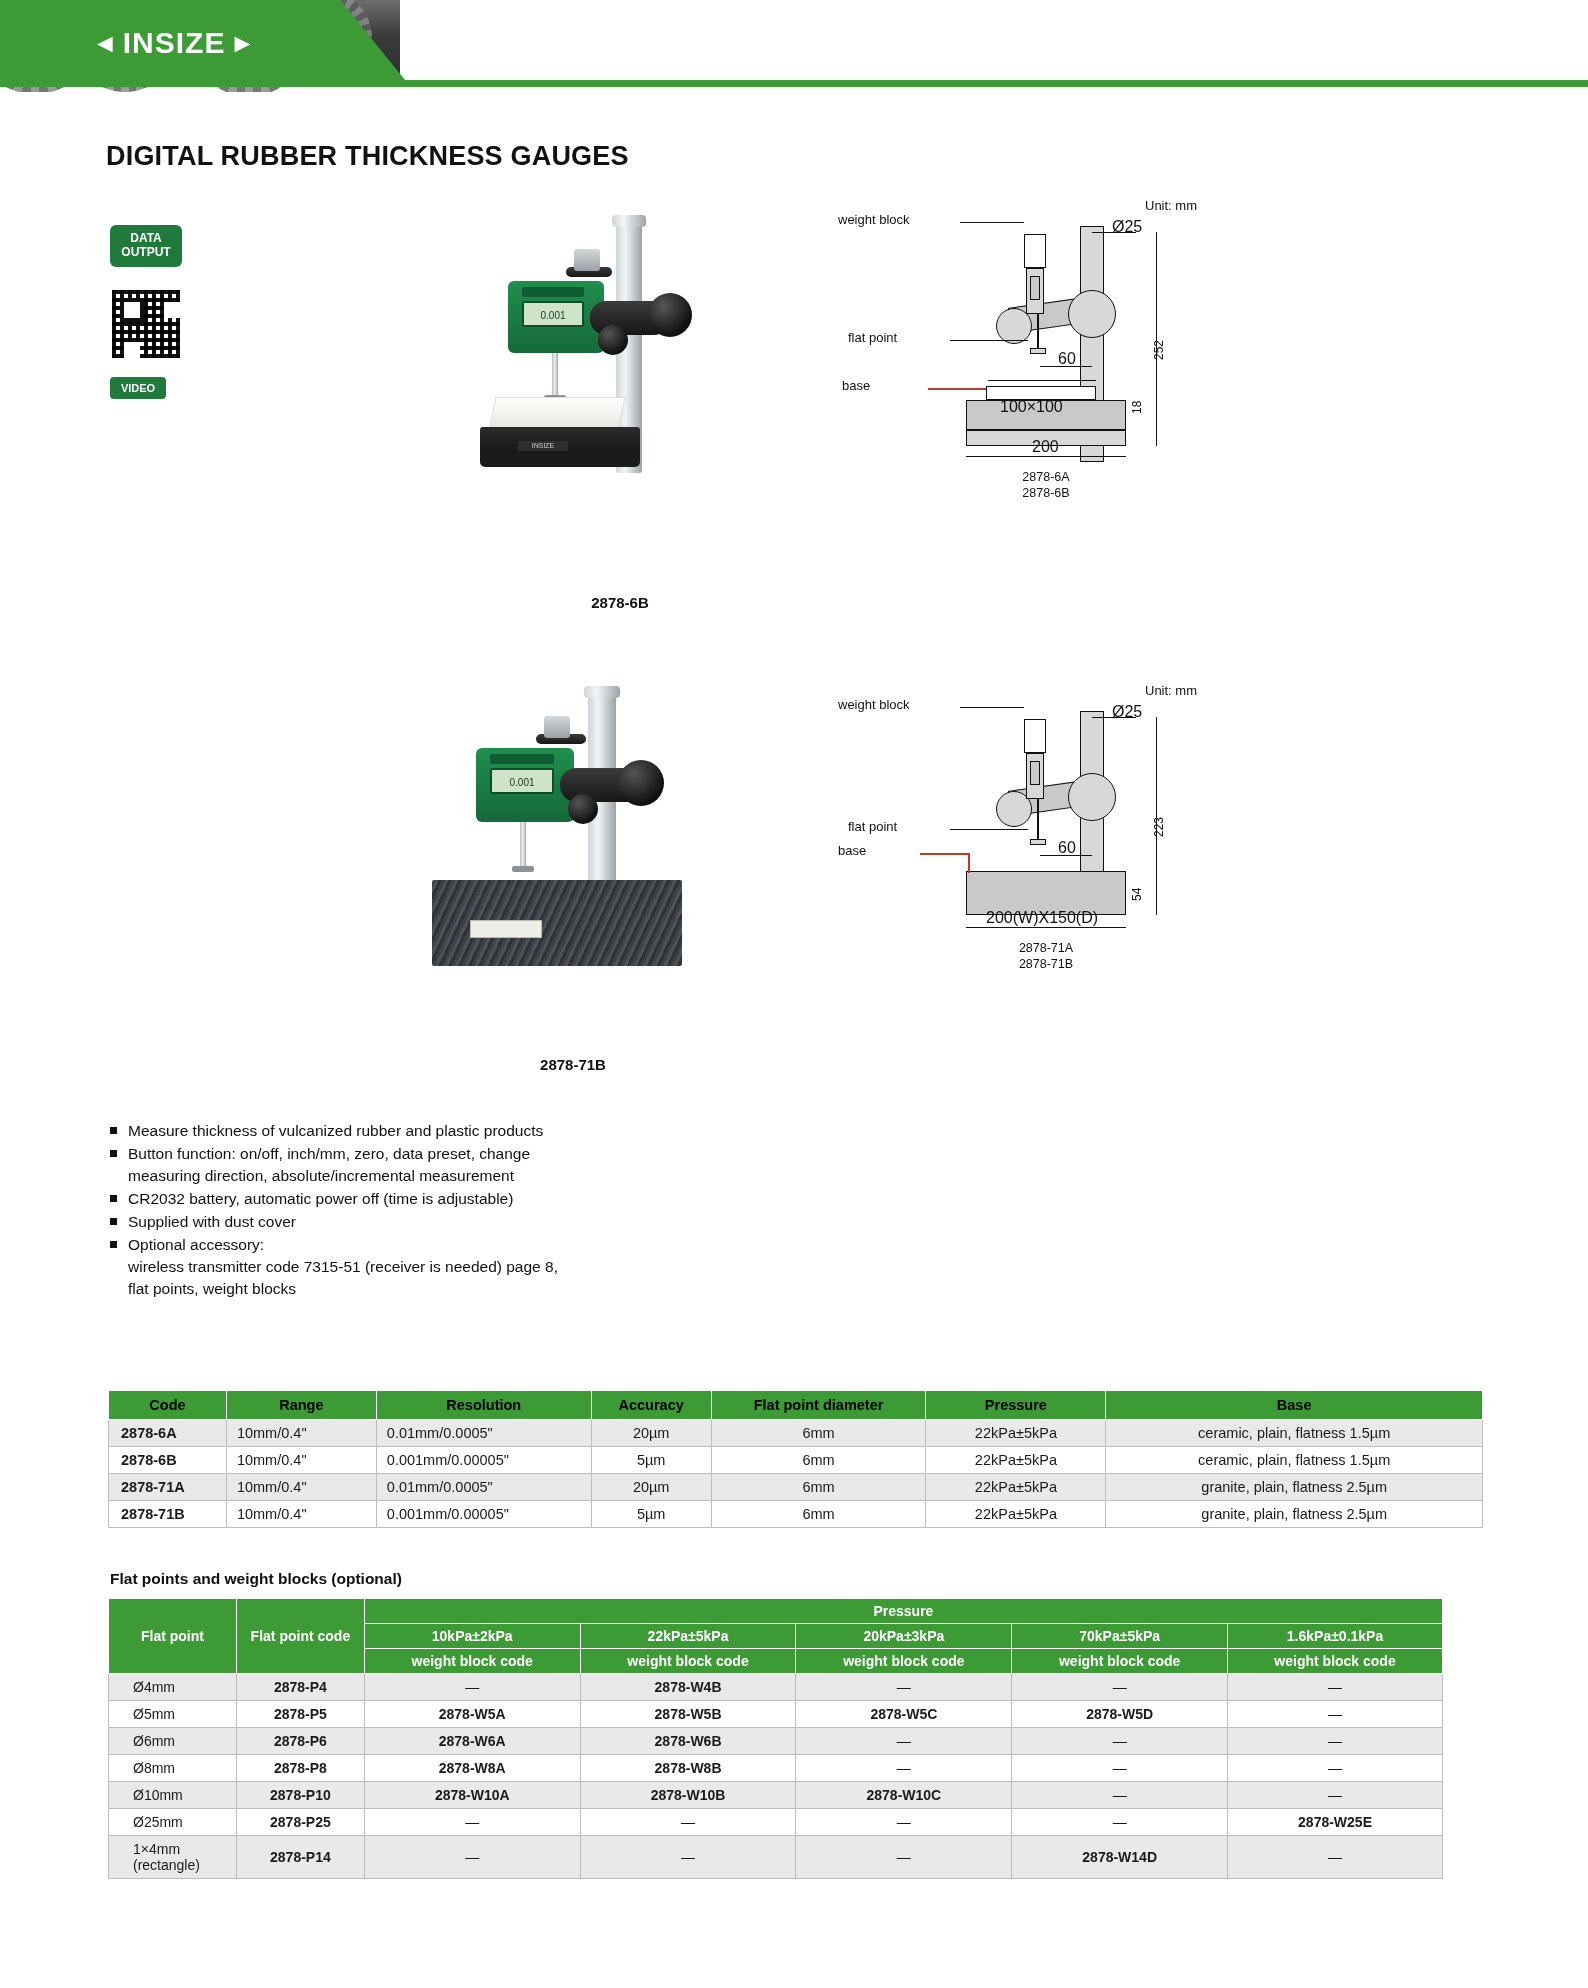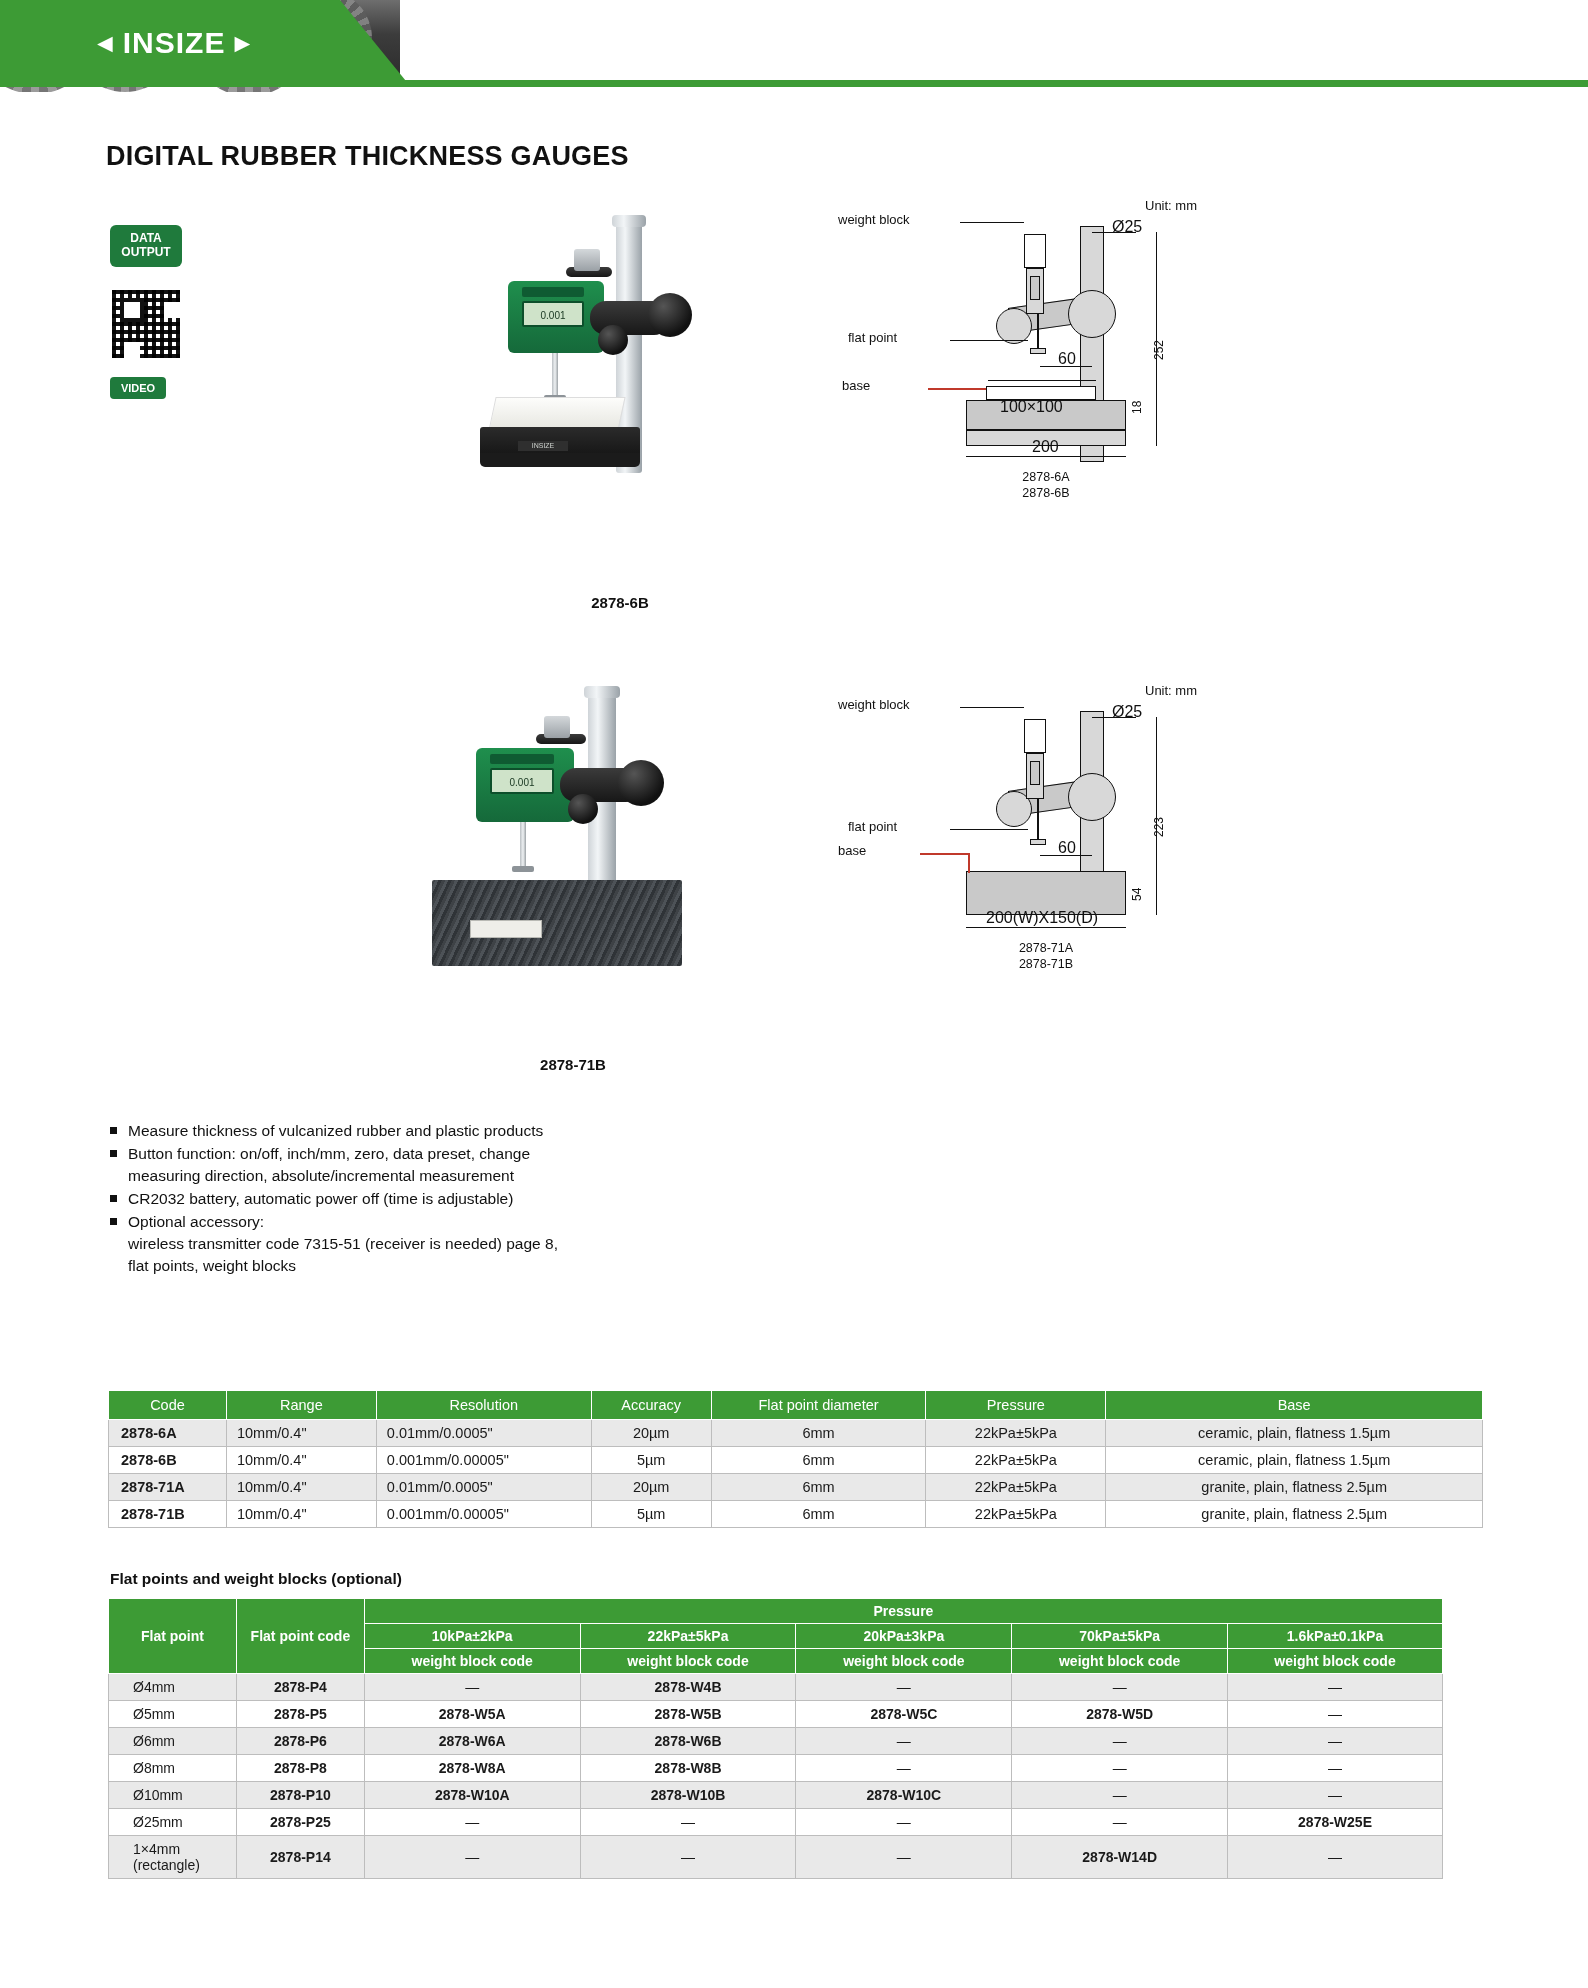--- a/index.html
+++ b/index.html
@@ -179,22 +179,22 @@
   
   table { border-collapse: collapse; }
   .tbl1 {
     position:absolute;
     left:108px; top:1390px;
     width: 1375px;
     font-size: 14.5px;
   }
   .tbl1 th {
     background:#3d9b35;
-    color:#ffffff;
-    font-weight:normal;
+    color:#000000;
+    font-weight:bold;
     padding: 6px 4px;
     border:1px solid #ffffff;
     text-align:center;
     font-size:14.5px;
   }
   .tbl1 td {
     border:1px solid #bdbdbd;
     padding: 5px 6px;
     text-align:center;
     font-size:14.5px;
@@ -397,20 +397,24 @@
       <span class="sq"></span>
       <span>Button function: on/off, inch/mm, zero, data preset, change</span>
       <span class="sub">measuring direction, absolute/incremental measurement</span>
     </li>
     <li>
       <span class="sq"></span>
       <span>CR2032 battery, automatic power off (time is adjustable)</span>
     </li>
     <li>
       <span class="sq"></span>
+      <span>Supplied with dust cover</span>
+    </li>
+    <li>
+      <span class="sq"></span>
       <span>Optional accessory:</span>
       <span class="sub"><span>wireless transmitter code </span><span class="b-strong">7315-51</span><span> (receiver is needed) page 8,</span></span>
       <span class="sub">flat points, weight blocks</span>
     </li>
   </ul>
 </div>
 
 <table class="tbl1">
   <colgroup>
     <col style="width:118px">

